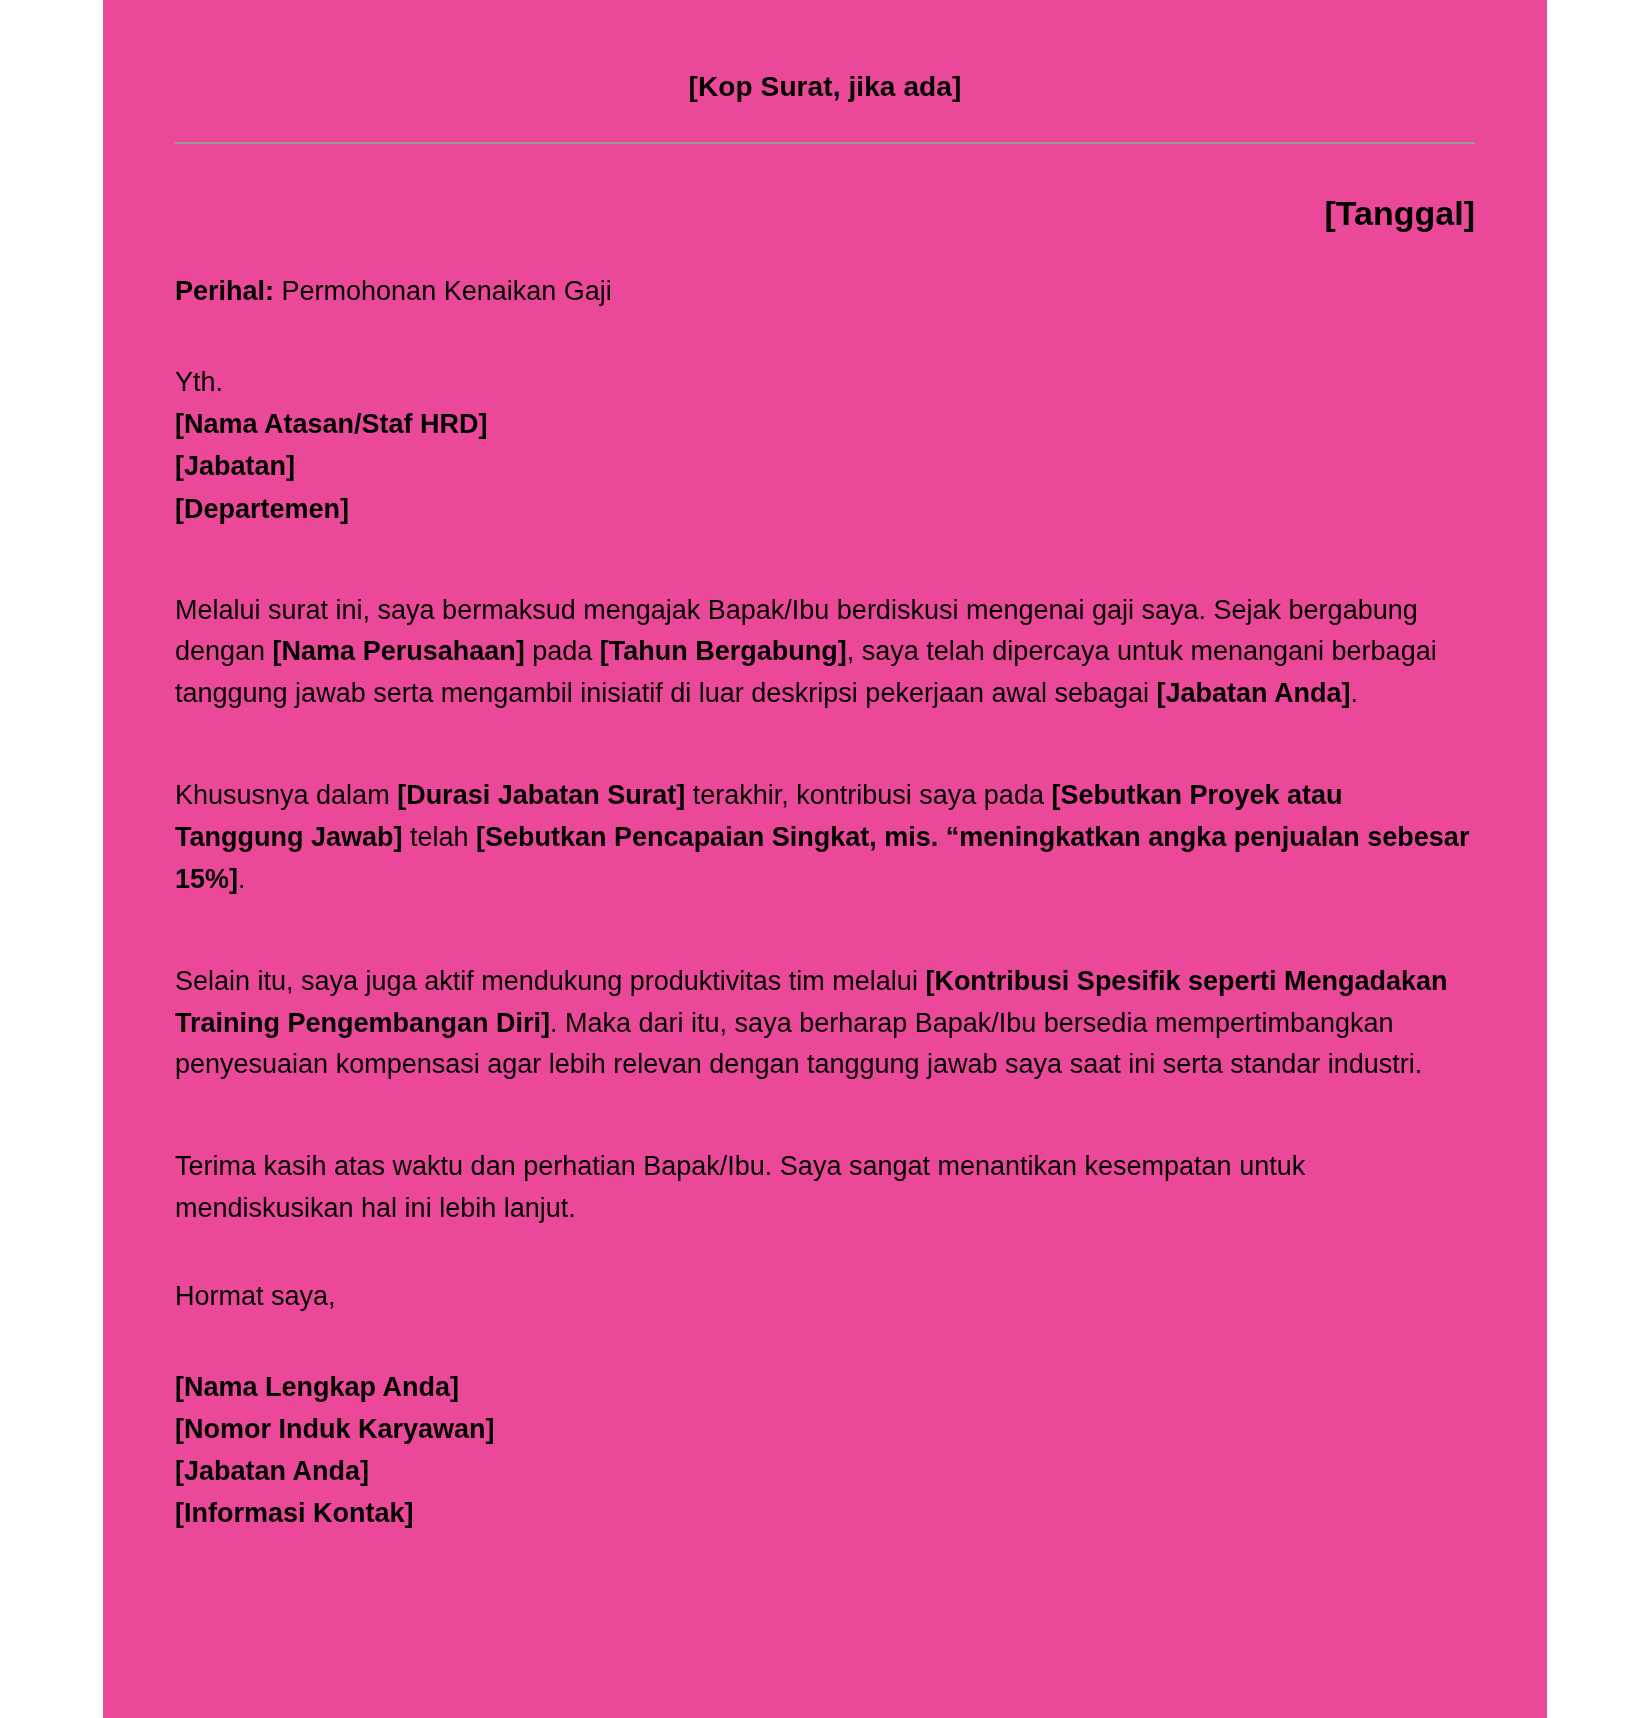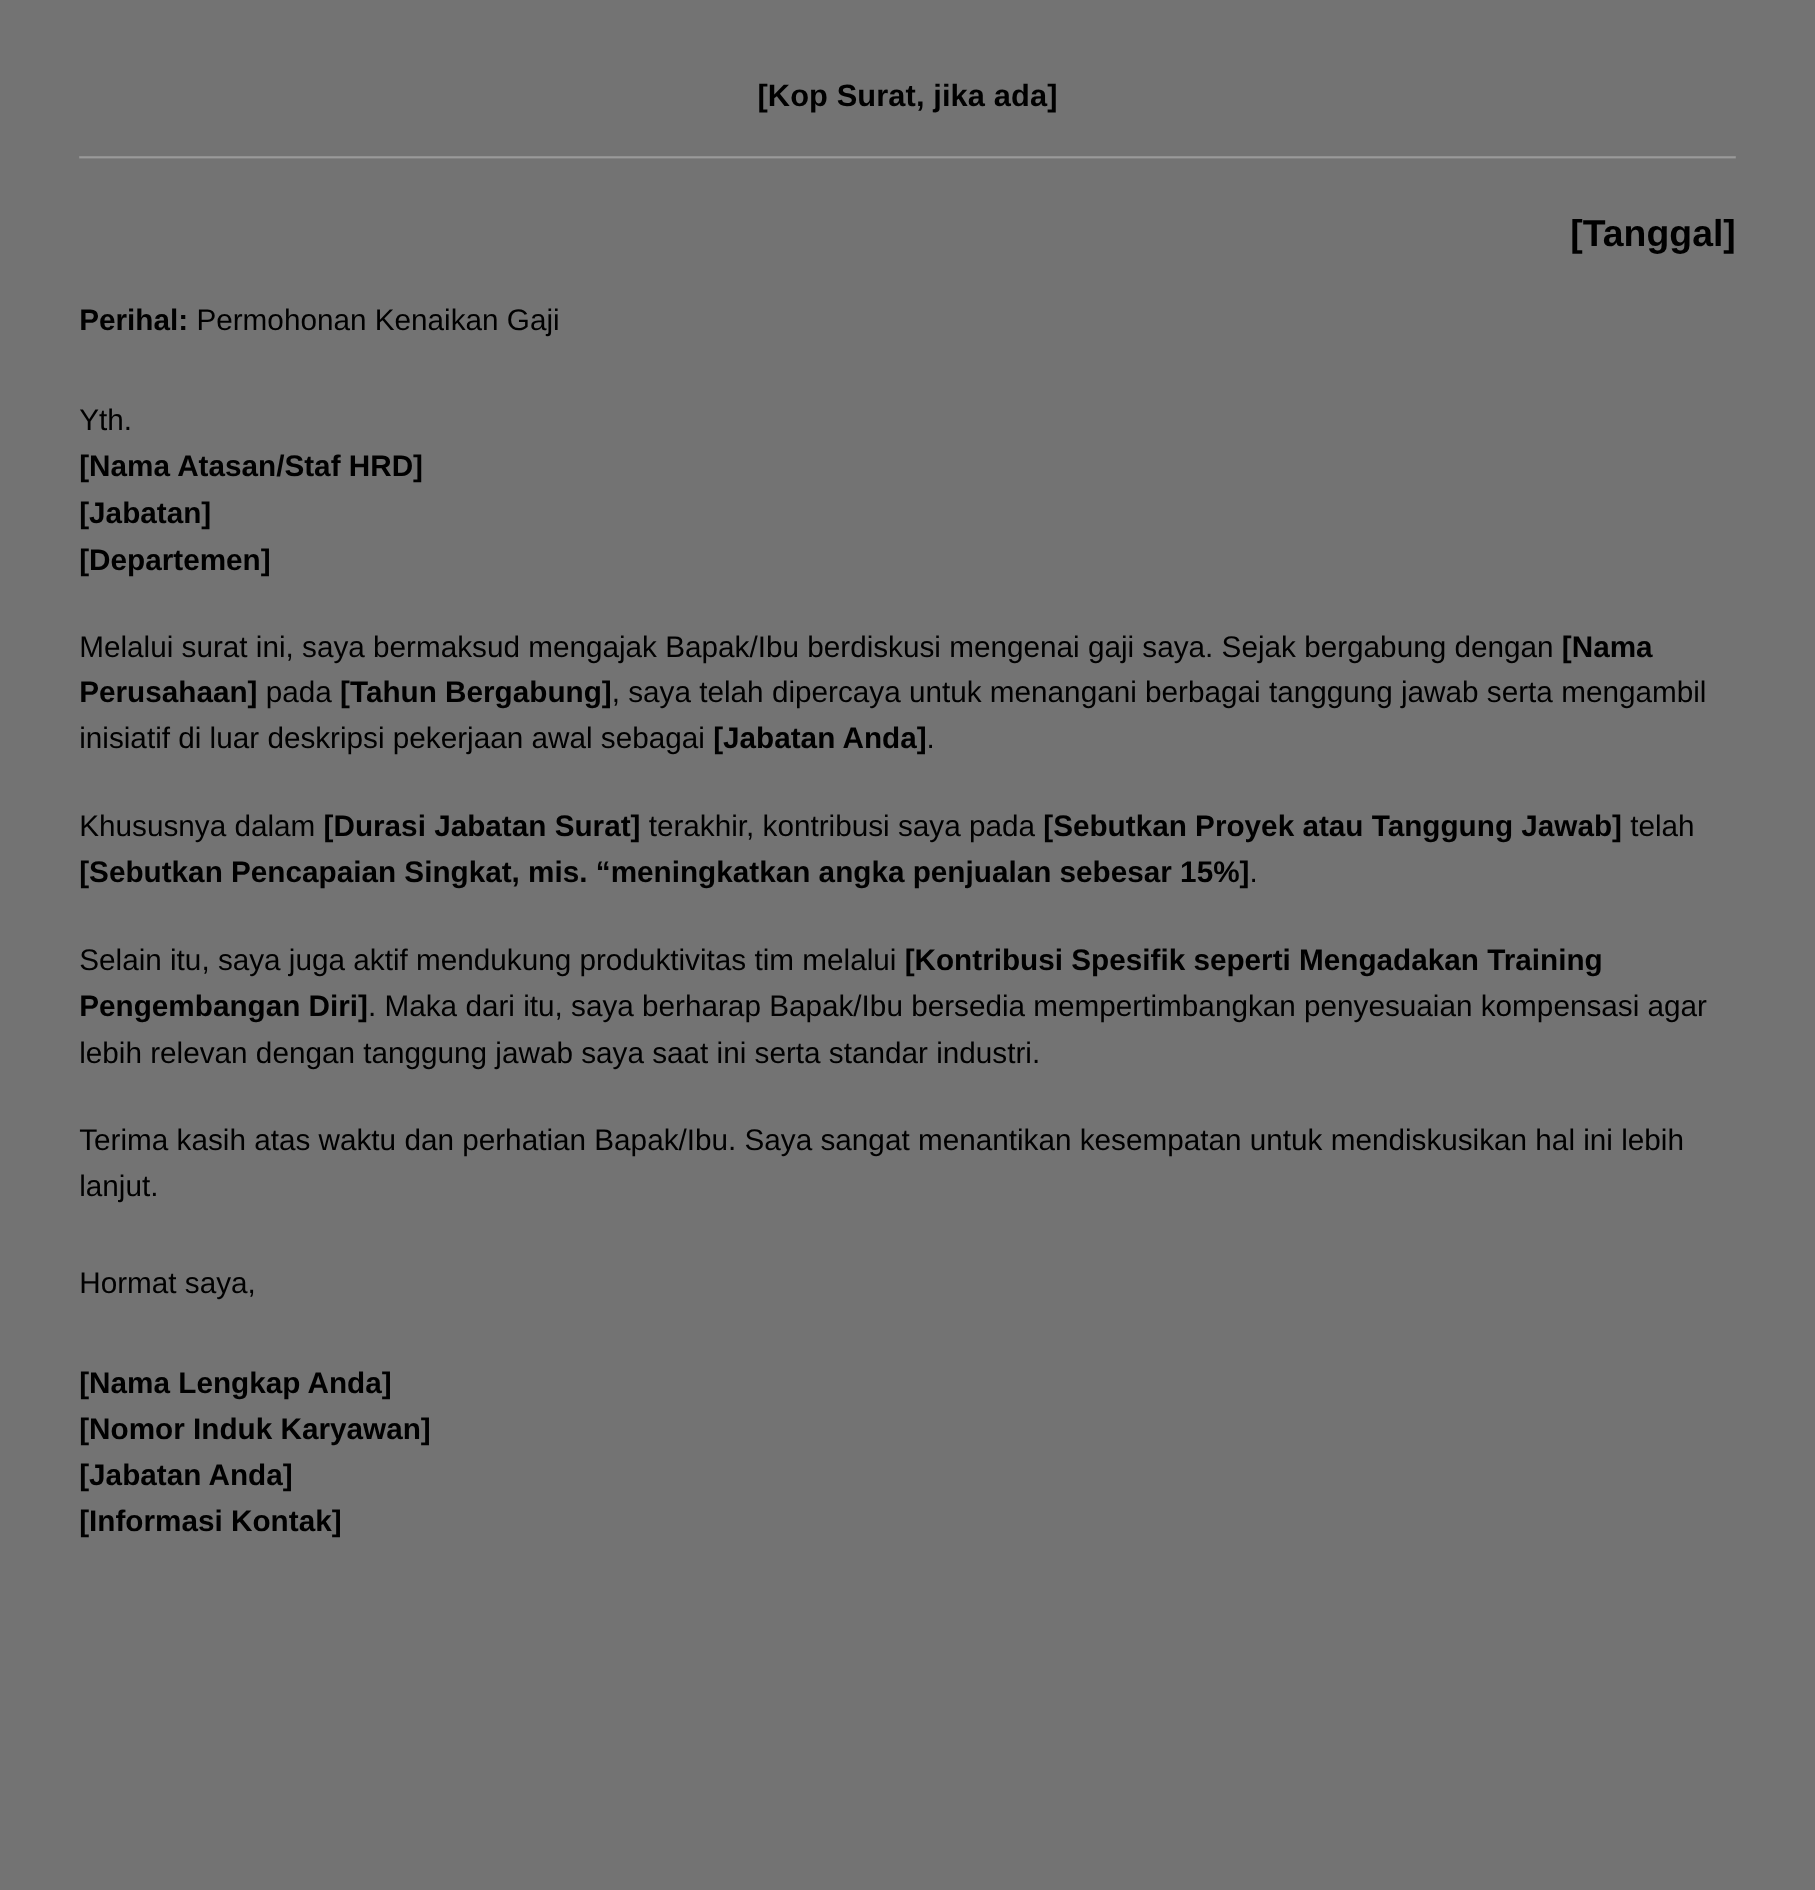--- a/index.html
+++ b/index.html
@@ -6,24 +6,24 @@
     margin: 0;
     padding: 0;
     background: #ffffff;
   }
   body {
     font-family: "Liberation Sans", sans-serif;
     color: #000000;
     -webkit-font-smoothing: antialiased;
   }
   .page {
-    width: 1650px;
+    width: 1444px;
     min-height: 1718px;
     box-sizing: border-box;
-    background: #737373;
+    background: #ec4899;
     padding: 0;
     position: relative;
     margin: 0 auto;
   }
   .inner {
     padding: 56px 72px 40px 72px;
     box-sizing: border-box;
   }
   .letterhead {
     text-align: center;
@@ -55,21 +55,21 @@
   }
   .addressee {
     font-size: 27px;
     margin-top: 52px;
     line-height: 1.56;
   }
   .addressee .ln { display: block; white-space: pre; }
   .para {
     font-size: 27px;
     line-height: 1.55;
-    margin-top: 38px;
+    margin-top: 60px;
     text-align: left;
   }
   .closing {
     font-size: 27px;
     line-height: 1.55;
     margin-top: 46px;
   }
   .signature {
     font-size: 27px;
     line-height: 1.56;

